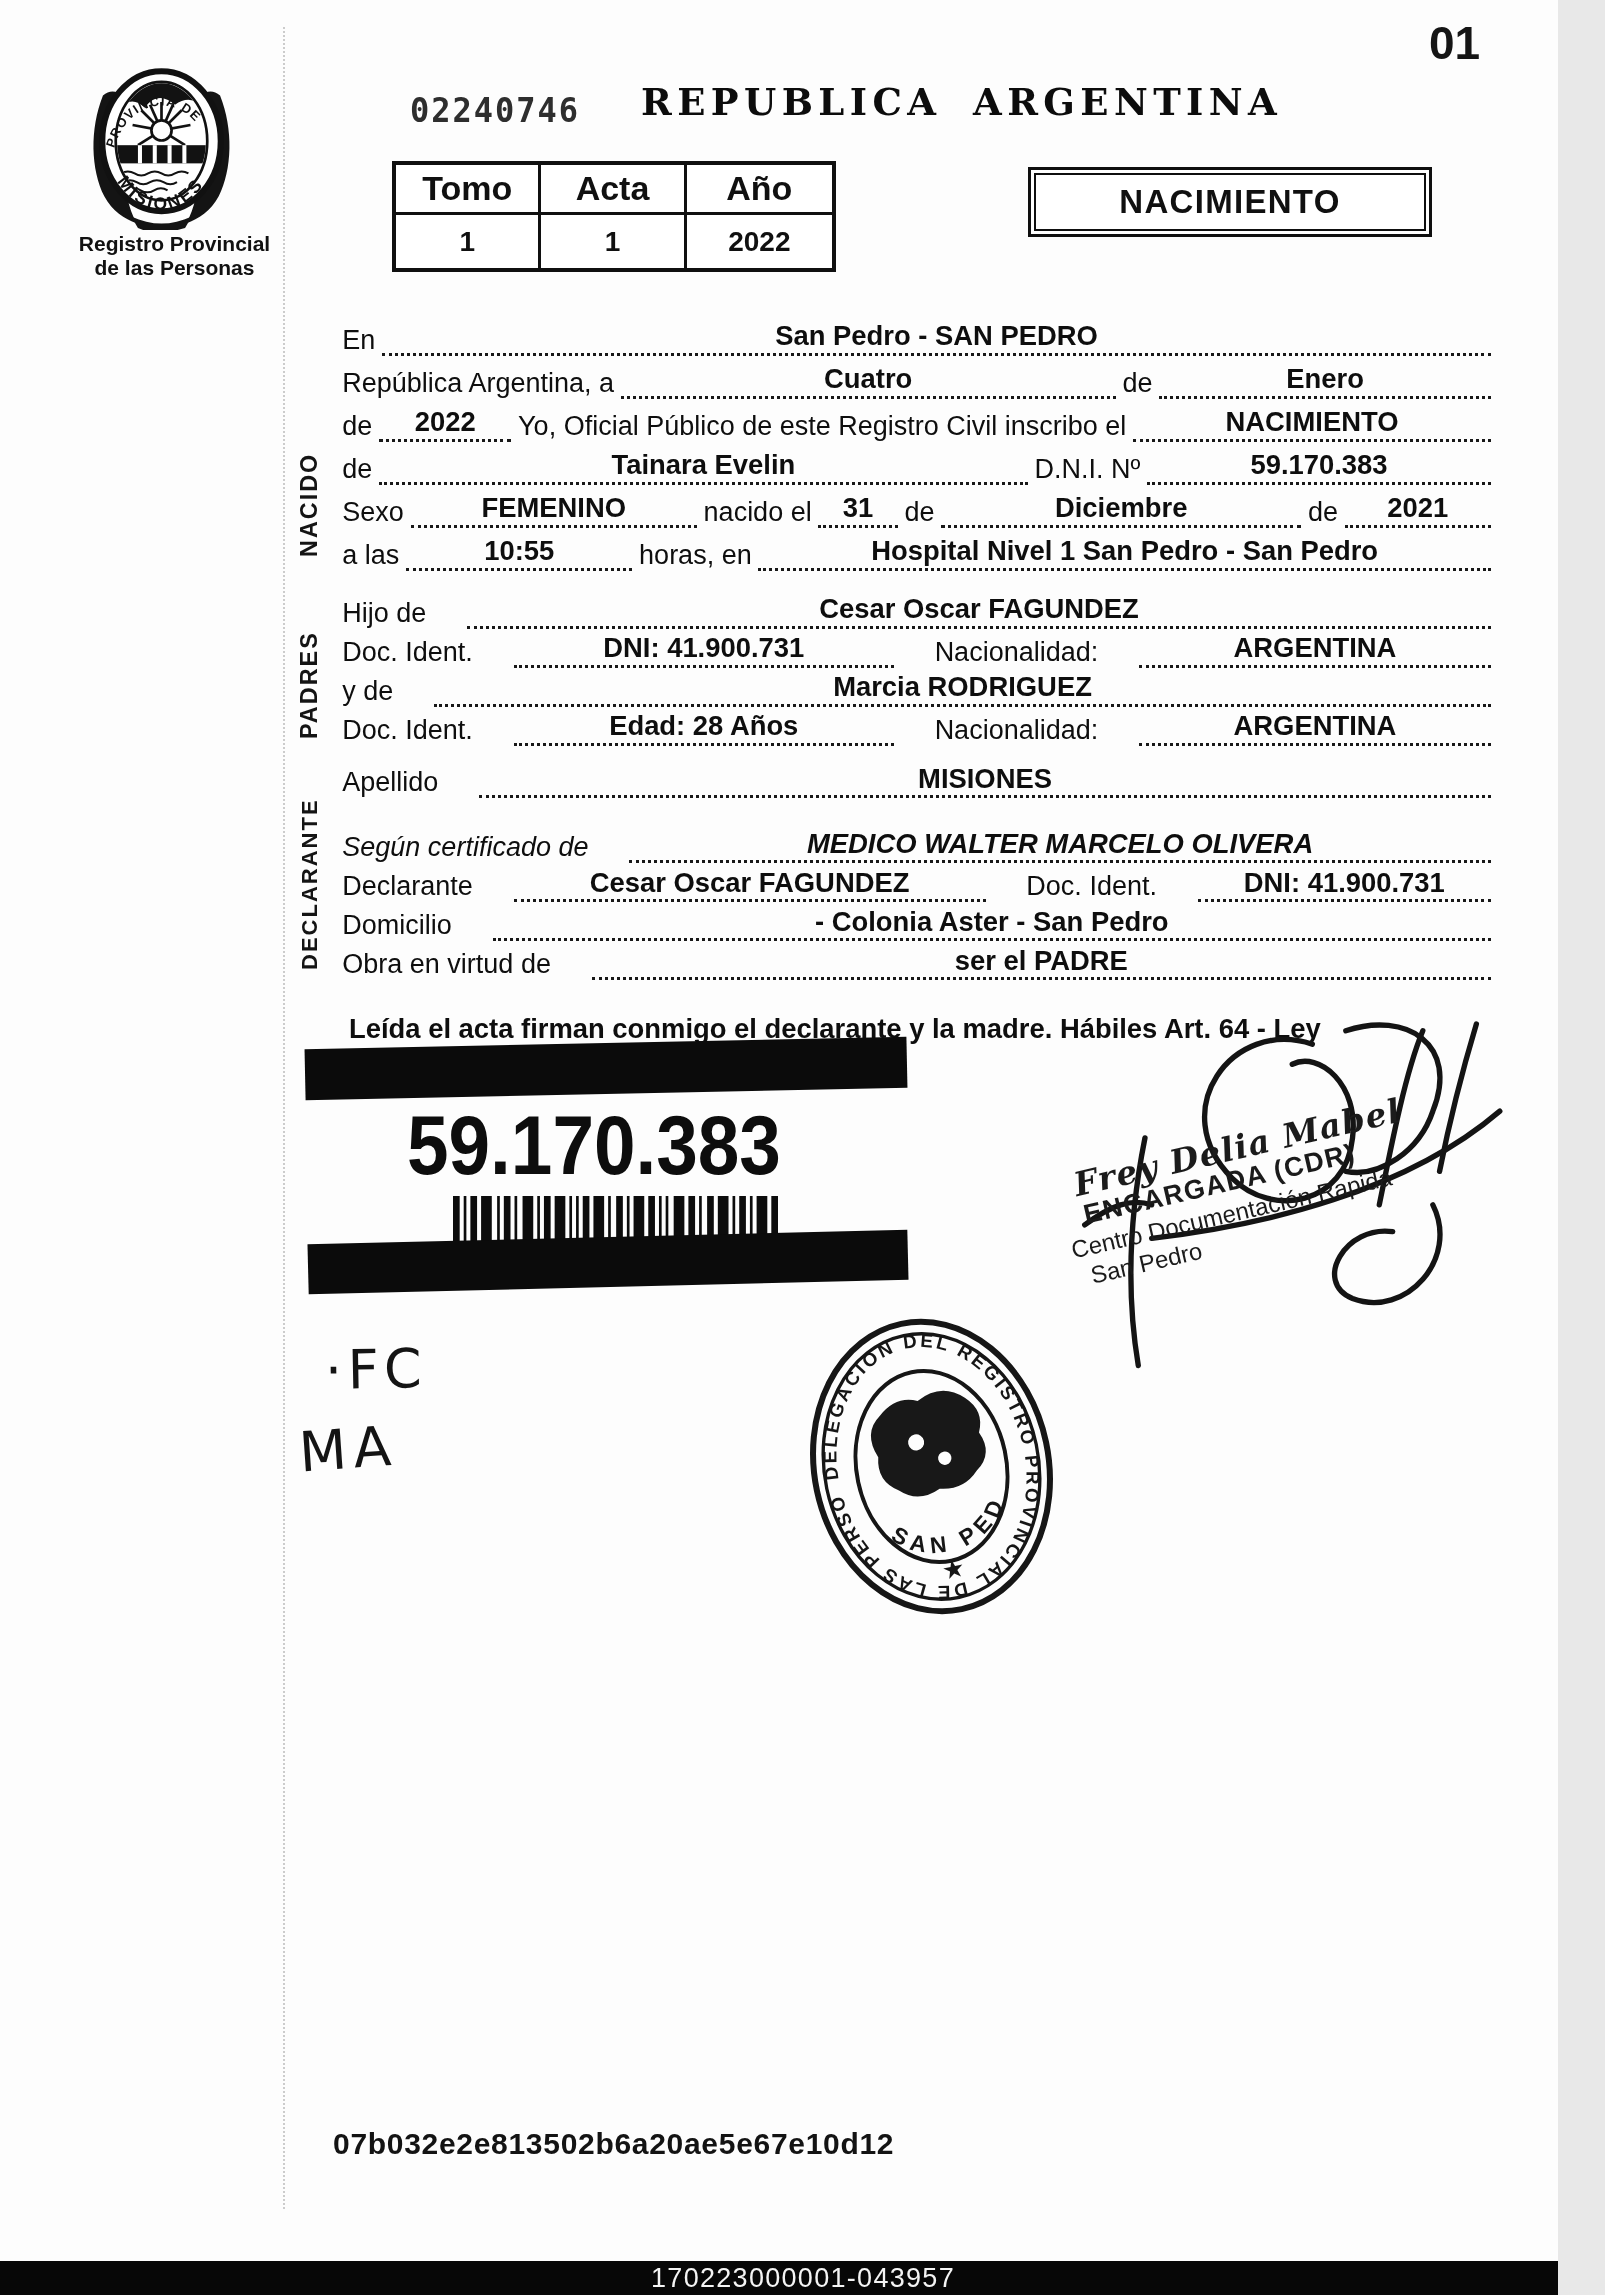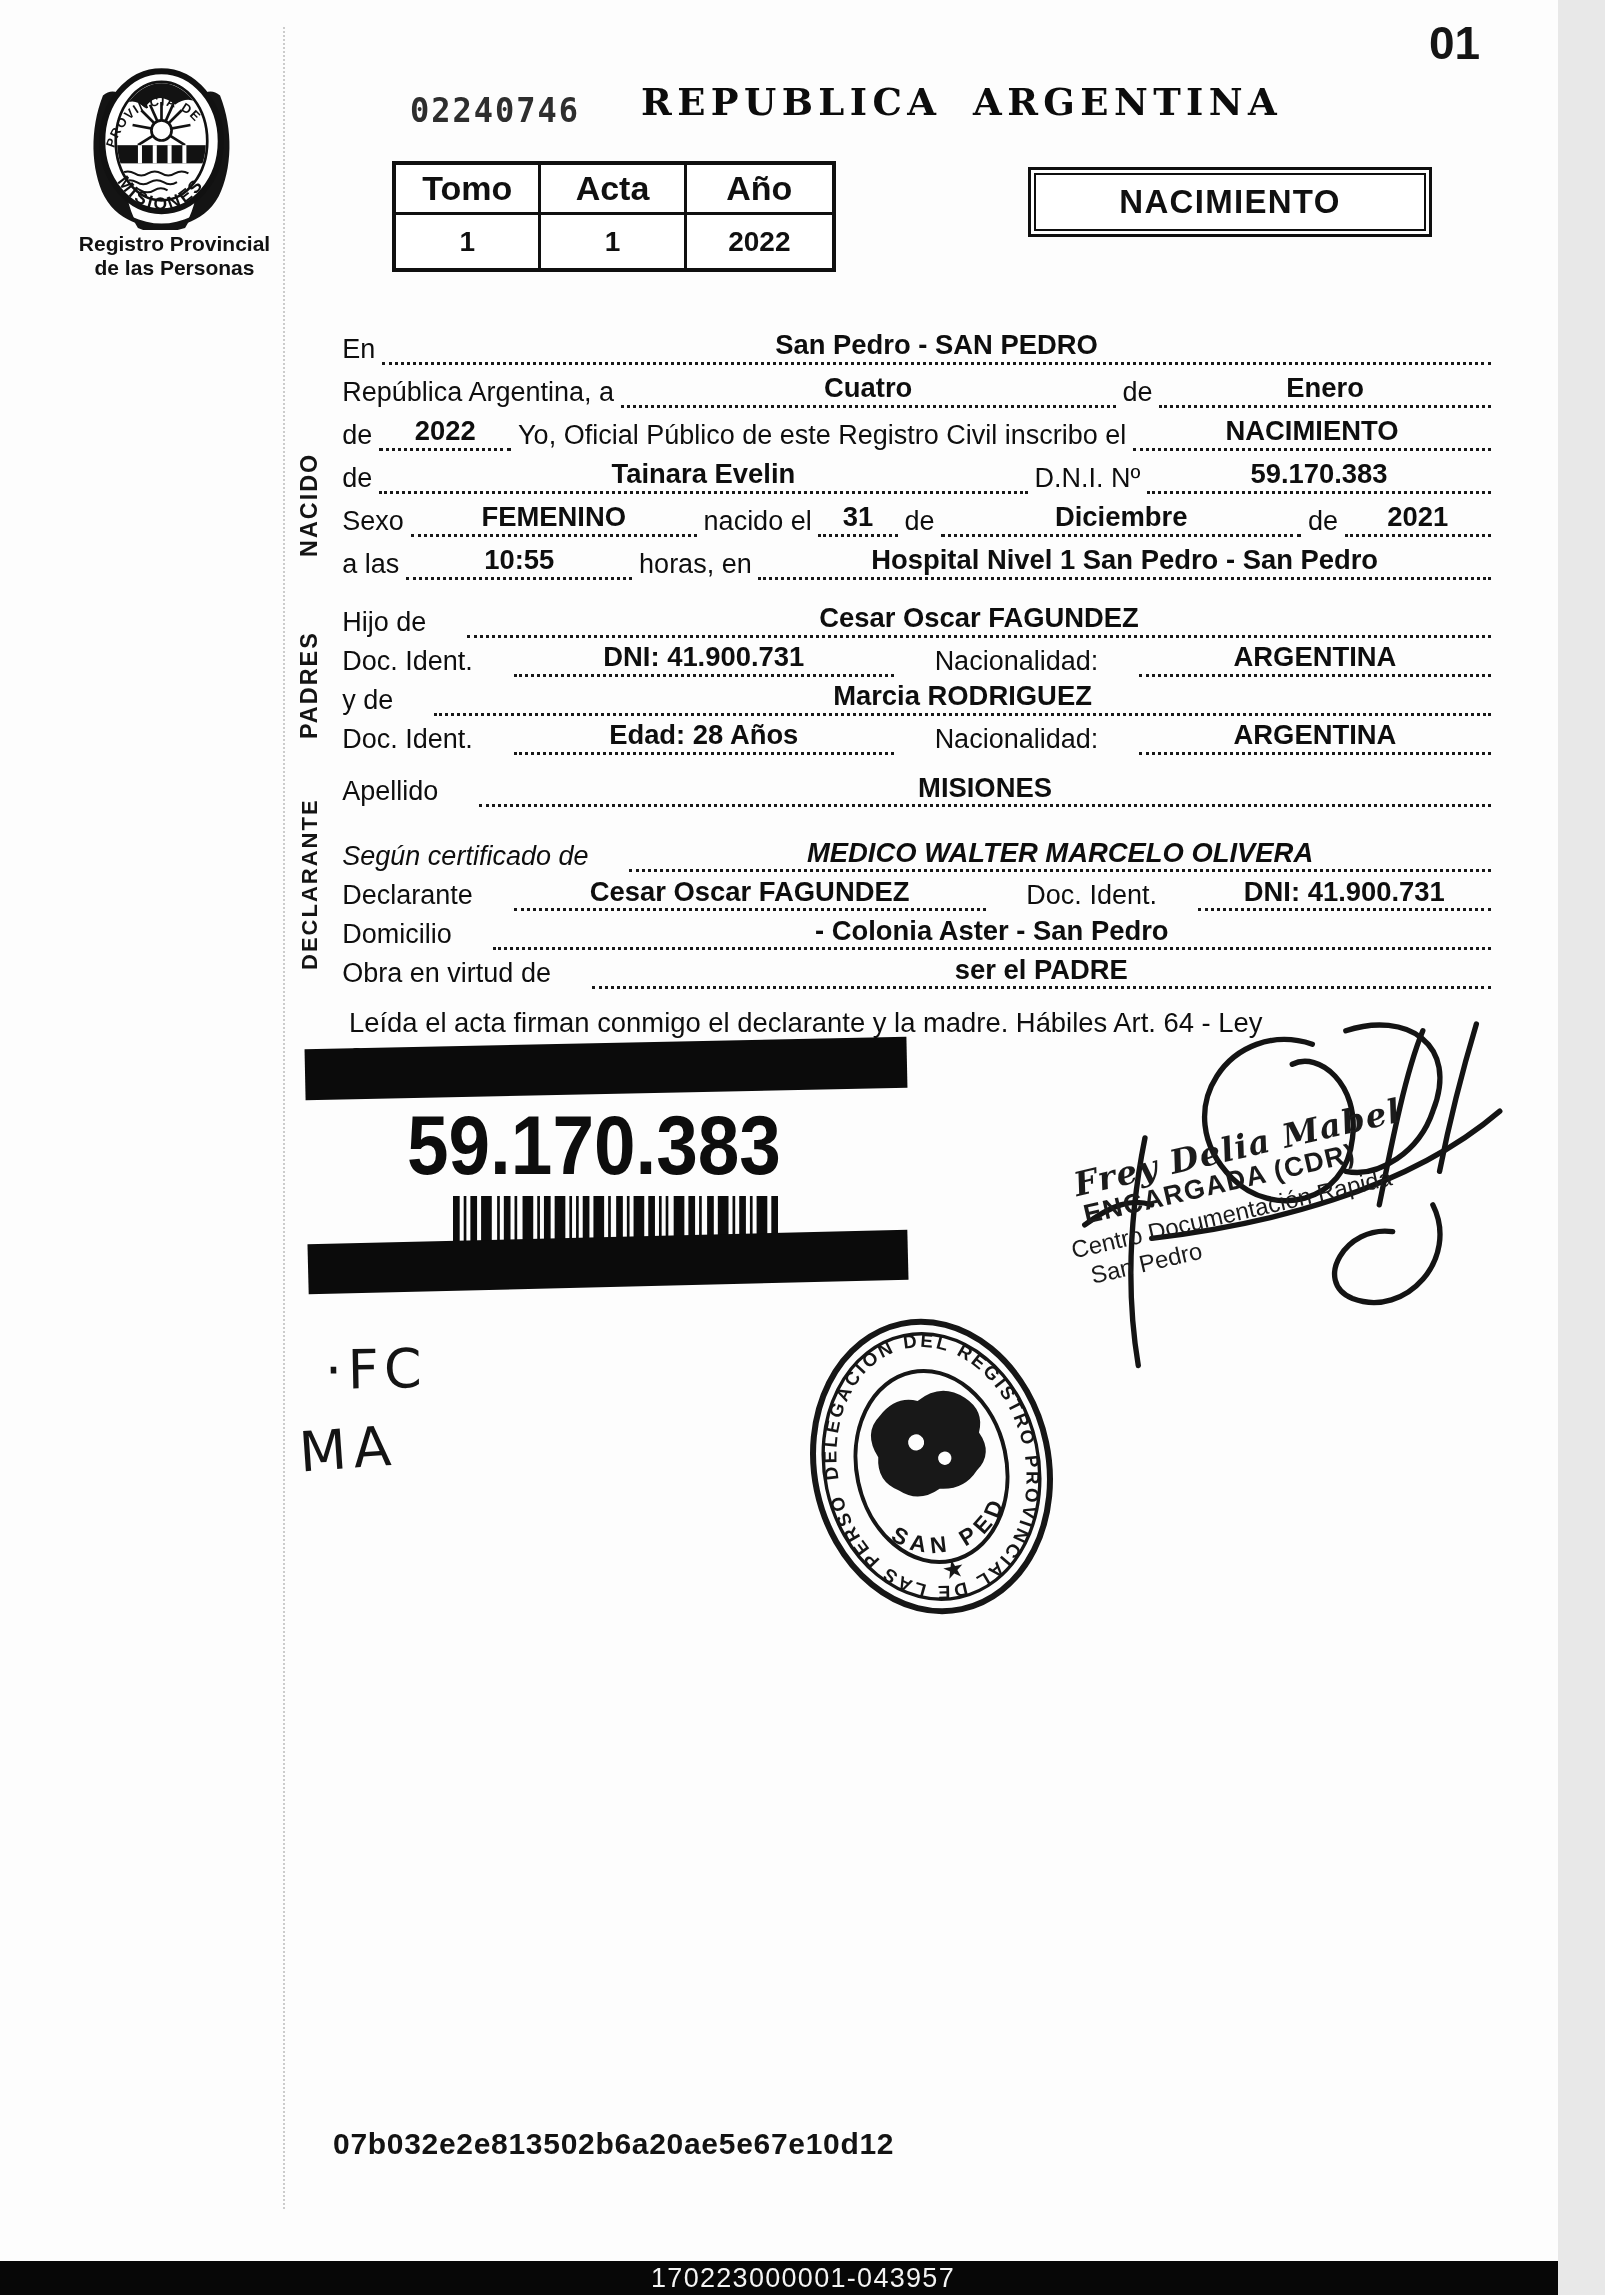--- a/index.html
+++ b/index.html
@@ -34,28 +34,28 @@
   #registry-table .hdr{border-bottom:3.3px solid #101010;font-size:34px;}
   #registry-table .val{font-size:28px;}
 
   
   #act-type-box{left:1028px;top:167px;width:398px;height:64px;border:3.3px solid #0f0f0f;background:#fff;}
   #act-type-inner{margin:3.3px;border:2px solid #0f0f0f;height:calc(100% - 10.7px);
                   display:flex;align-items:center;justify-content:center;
                   font-size:33px;font-weight:700;letter-spacing:1.3px;}
 
   
-  #form{left:341px;top:322px;width:1150px;font-size:27px;color:#0e0e0e;}
+  #form{left:341px;top:313px;width:1150px;font-size:27px;color:#0e0e0e;}
   .frow{display:flex;align-items:flex-end;height:43px;}
   .frow.h58{height:39px;gap:34px;}
   .lbl,.mid{white-space:nowrap;padding:0 6.7px 0 1.3px;}
   .mid{padding:0 6.7px;}
   .seg{flex:1 1 0;border-bottom:3.3px dotted #181818;text-align:center;font-weight:700;
        font-size:27.4px;white-space:nowrap;padding:0 2.7px 0.7px;}
-  .note{margin-top:17px;font-weight:400;font-size:27.4px;line-height:1.25;width:1130px;padding-left:8px;}
+  .note{margin-top:32px;font-weight:700;font-size:27.4px;line-height:1.25;width:1130px;padding-left:8px;}
 
   
   .vlabel{position:absolute;display:flex;align-items:center;justify-content:center;
           writing-mode:vertical-rl;transform:rotate(180deg);font-weight:700;
           font-size:23.4px;letter-spacing:2px;color:#141414;}
 
   
   .redact{background:#0b0b0b;}
   #redact-top{left:305px;top:1043px;width:602px;height:51px;transform:rotate(-1.2deg);}
   #redact-bottom{left:308px;top:1237px;width:600px;height:50px;transform:rotate(-1.4deg);}

